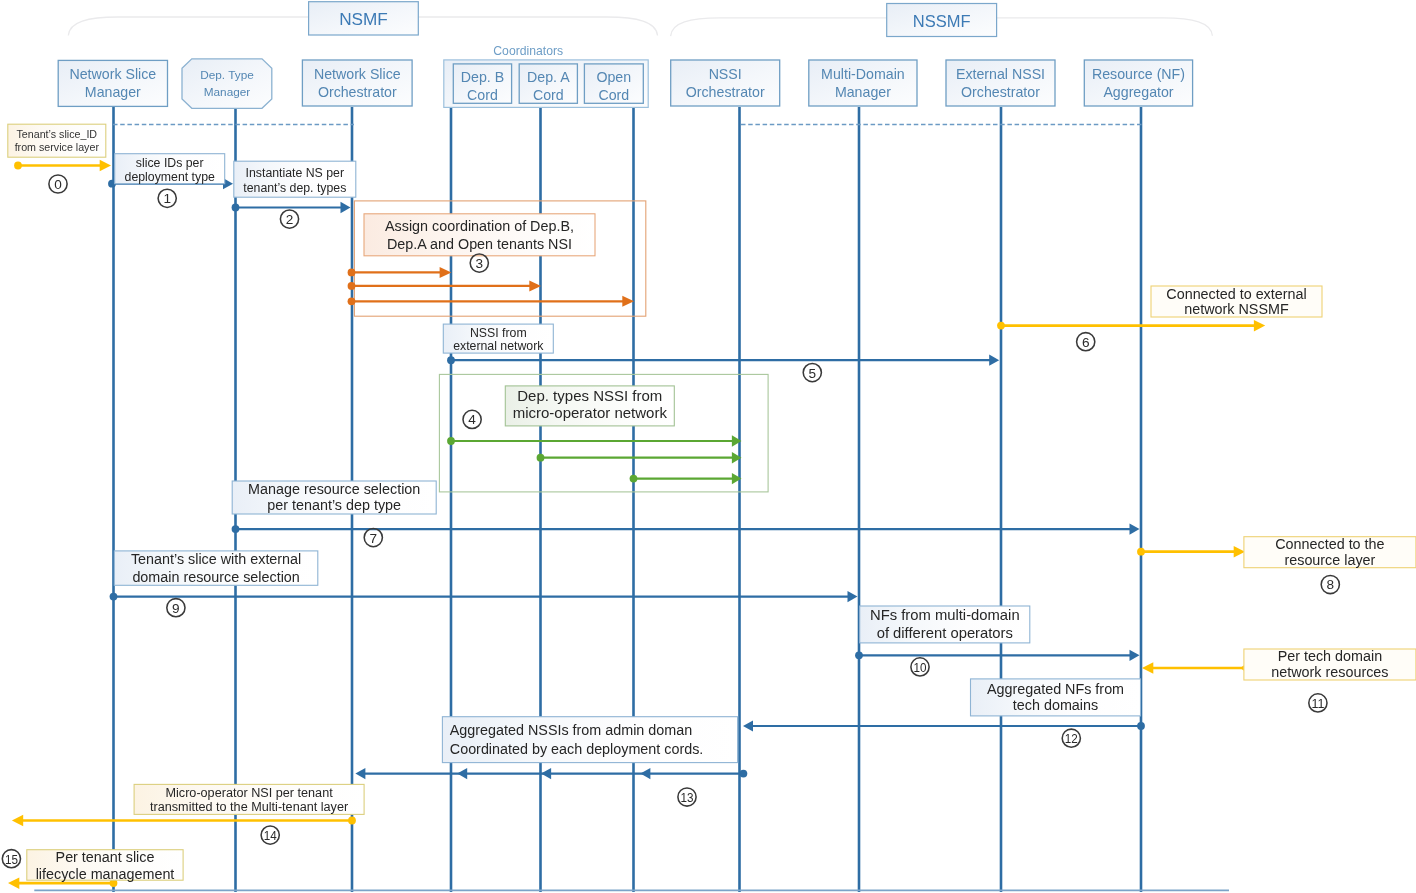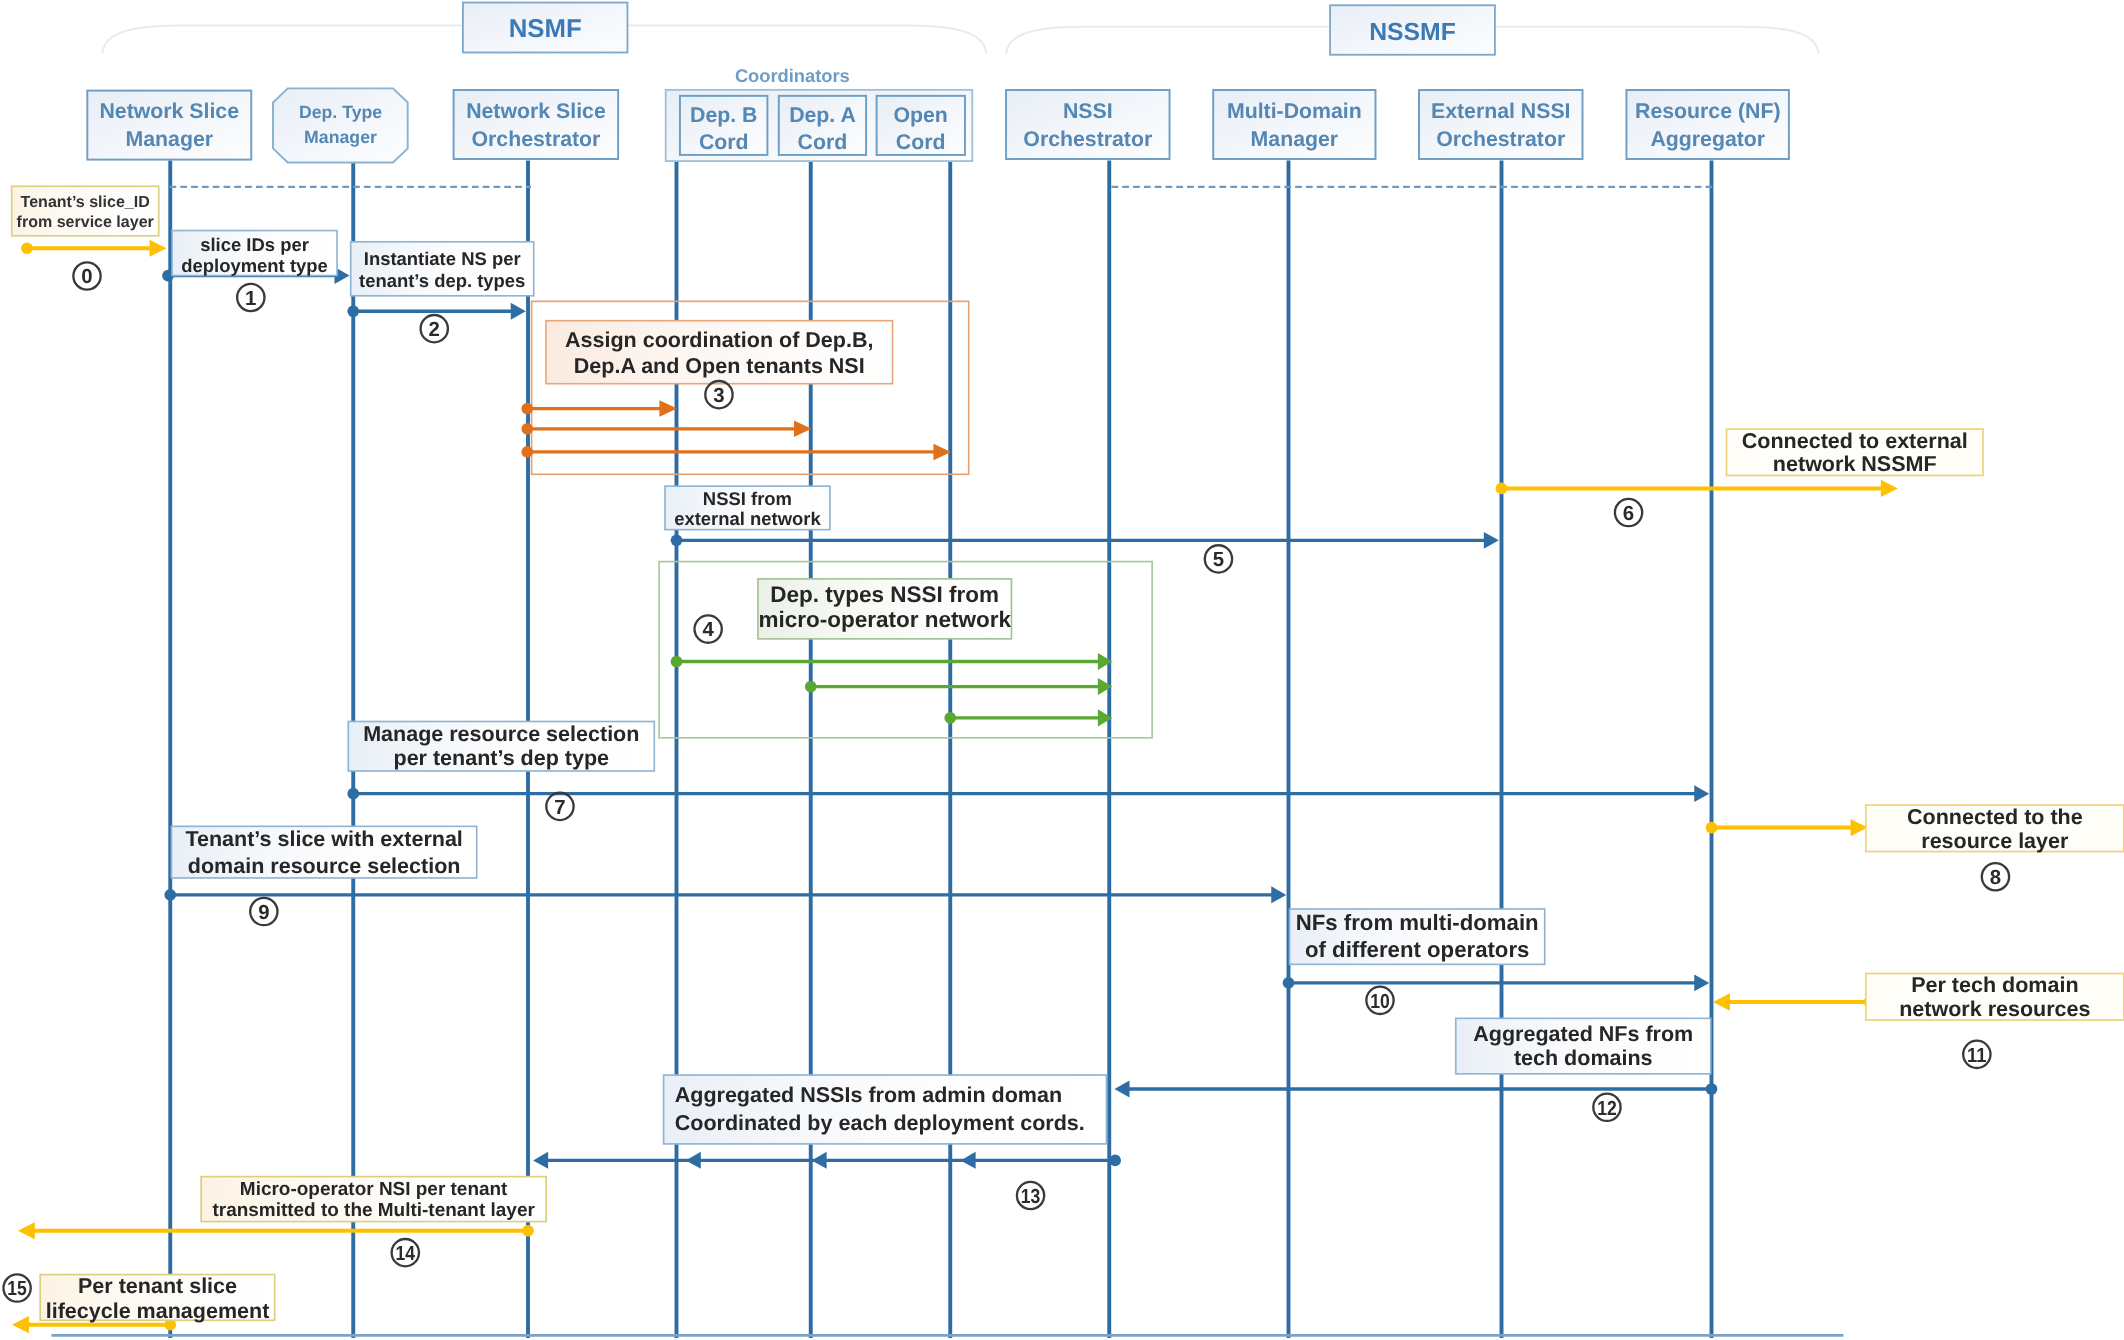--- a/index.html
+++ b/index.html
@@ -1,18 +1,18 @@
 <!DOCTYPE html>
 <html><head>
 <meta charset="utf-8">
 <title>Network Slice Management Sequence Diagram</title>
 <style>
   html,body{margin:0;padding:0;background:#ffffff;}
   body{width:1416px;height:893px;overflow:hidden;font-family:"Liberation Sans",sans-serif;}
-  #stage{position:relative;width:1416px;height:893px;font-weight:bold;}
+  #stage{position:relative;width:1416px;height:893px;}
   svg.diagram{position:absolute;left:0;top:0;width:1416px;height:893px;display:block;}
   .hdr-txt{font-family:"Liberation Sans",sans-serif;font-size:14.2px;fill:#5487b3;}
   .grp-txt{font-family:"Liberation Sans",sans-serif;font-size:17.2px;fill:#3c7ab5;}
   .coord-txt{font-family:"Liberation Sans",sans-serif;font-size:12.2px;fill:#6d9dc6;}
   .msg-txt{font-family:"Liberation Sans",sans-serif;font-size:14.35px;fill:#262626;}
   .msg-txt-sm{font-family:"Liberation Sans",sans-serif;font-size:12.3px;fill:#262626;}
   .msg-txt-xs{font-family:"Liberation Sans",sans-serif;font-size:10.7px;fill:#333;}
   .msg-txt-md{font-family:"Liberation Sans",sans-serif;font-size:12.65px;fill:#262626;}
   .msg-txt-lg{font-family:"Liberation Sans",sans-serif;font-size:14.8px;fill:#262626;}
   .msg-txt-xl{font-family:"Liberation Sans",sans-serif;font-size:15.0px;fill:#262626;}

